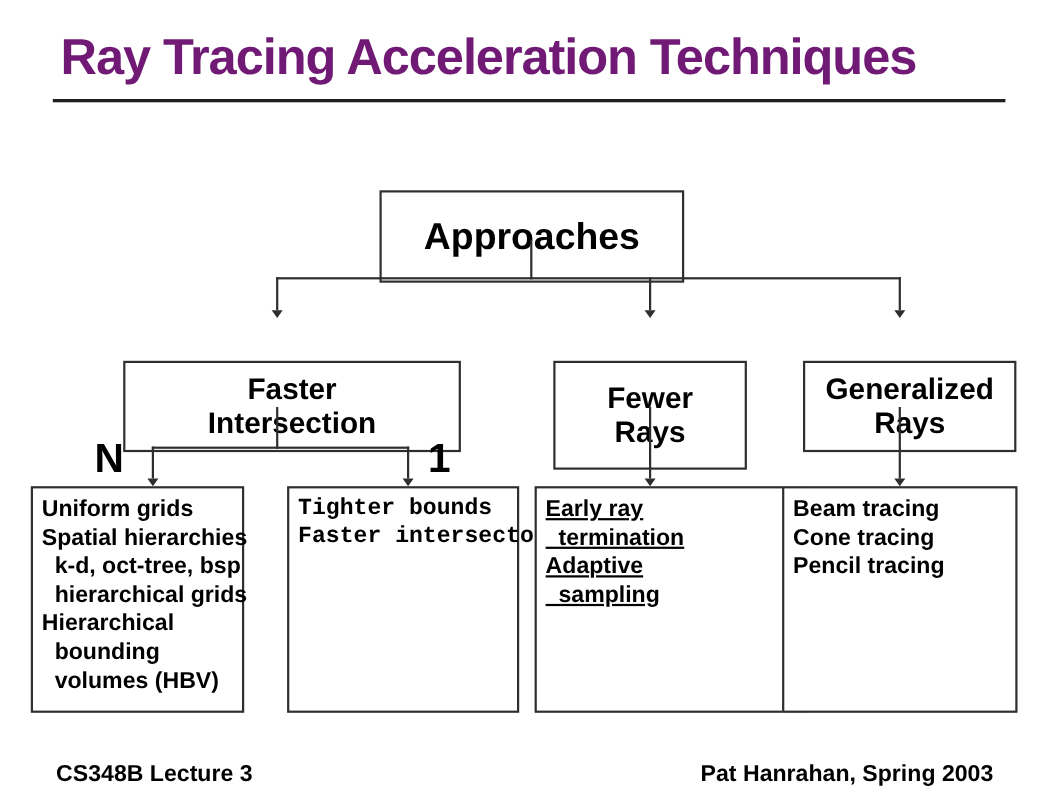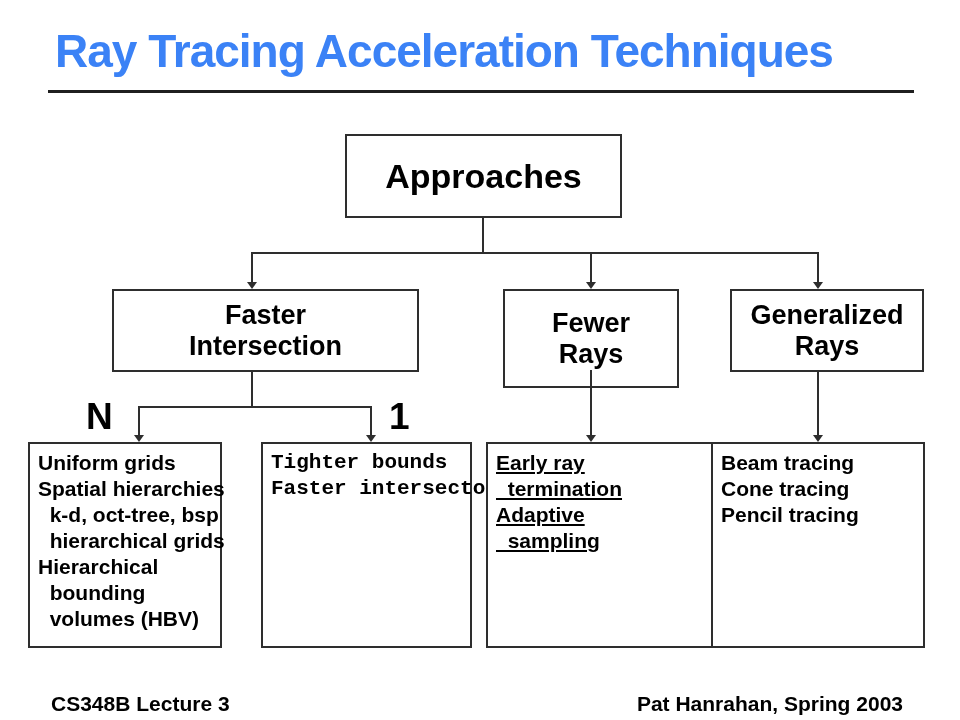--- a/index.html
+++ b/index.html
@@ -13,40 +13,41 @@
     color: #000000;
     overflow: hidden;
   }
   
   #title {
     position: absolute;
     left: 55px; top: 24px;
     font-size: 46px;
     letter-spacing: -1px;
     white-space: nowrap;
-    color: #3b82f6;
+    color: #701a75;
     text-align: right;
   }
   #title-rule {
     position: absolute;
     left: 48px; top: 90px;
     width: 866px; height: 3px;
     background: #1f1f1f;
   }
   
   .node {
     position: absolute;
     background: #ffffff;
     border: 2px solid #2e2e2e;
     box-sizing: border-box;
     display: flex;
     align-items: center;
     justify-content: center;
     text-align: center;
     white-space: pre;
+    margin-top: 39px;
   }
   #box-approaches { left: 345px; top: 134px; width: 277px; height: 84px; font-size: 34px; }
   #box-faster     { left: 112px; top: 289px; width: 307px; height: 83px; font-size: 27px; line-height: 31px; }
   #box-fewer      { left: 503px; top: 289px; width: 176px; height: 99px; font-size: 27px; line-height: 31px; }
   #box-general    { left: 730px; top: 289px; width: 194px; height: 83px; font-size: 27px; line-height: 31px; }
   .leaf {
     position: absolute;
     top: 442px; height: 206px;
     background: #ffffff;
     border: 2px solid #2e2e2e;

